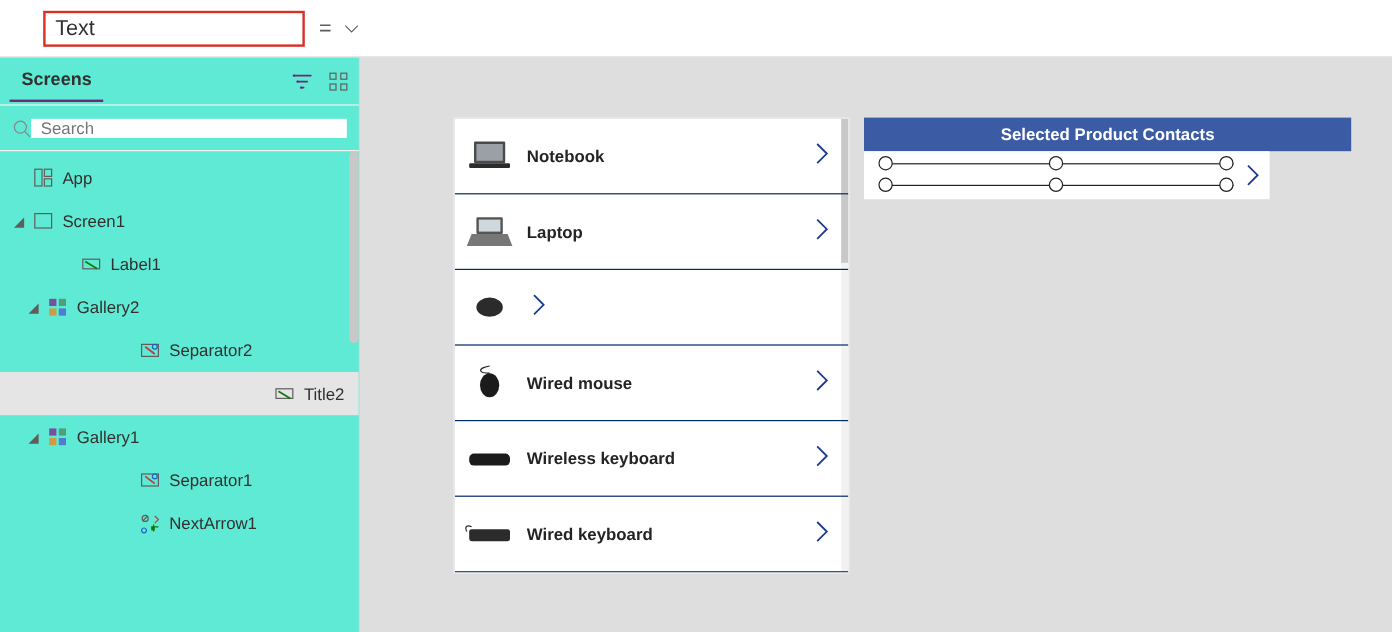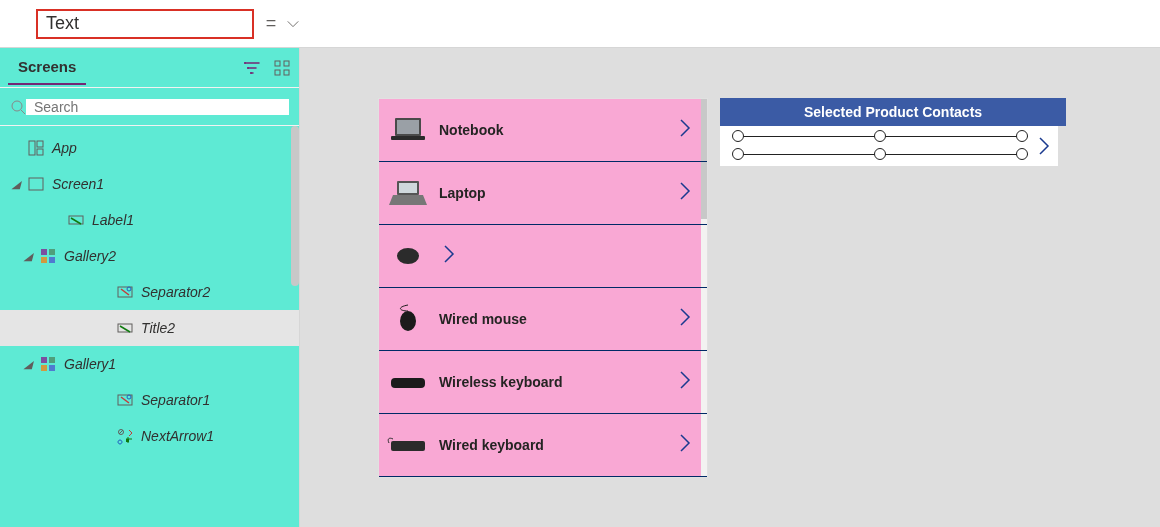--- a/index.html
+++ b/index.html
@@ -81,23 +81,23 @@
   .tree {
     position: relative; flex: 1; overflow-y: auto;
     padding: 4px 0;
   }
   .tree-scrollbar {
     position: absolute; top: 0; right: 0; width: 8px; height: 160px;
     background: #c8c8c8; border-radius: 4px;
   }
   .tree-row {
     display: flex; align-items: center; height: 36px;
-    padding-right: 12px; cursor: pointer; font-style: italic;
-  }
-  .tree-row.selected { background: #e5e5e5; }
+    padding-right: 12px; cursor: pointer;
+  }
+  .tree-row.selected { background: #e5e5e5; justify-content: flex-end; }
   .tw { display:inline-block; }
   .twisty { width: 20px; text-align: center; color: #605e5c; font-size: 11px; }
   .node-icon { width: 20px; height: 20px; display: inline-flex; align-items:center; justify-content:center; margin-right:6px; }
   .node-label { font-size: 14px; color: #323130; }
 
   
   .ind0 { padding-left: 6px; }
   .ind1 { padding-left: 18px; }
   .ind2 { padding-left: 46px; }
   .ind3 { padding-left: 95px; }
@@ -107,40 +107,40 @@
     position: absolute; top: 48px; left: 300px; right: 0; bottom: 0;
     background: #dedede;
   }
   .screen-surface {
     position: absolute; top: 50px; left: 78px;
     width: 680px; height: 380px;
     background: transparent;
   }
   .gallery1 {
     position: absolute; top: 0; left: 0; width: 330px; height: 380px;
-    background: #f9a8d4; border: 1px solid #e1e1e1;
+    background: #ffffff; border: 1px solid #e1e1e1;
     overflow: hidden;
   }
   .g1-row {
     position: relative; display: flex; align-items: center;
     height: 63px; border-bottom: 1px solid #002a66;
     padding: 0 8px;
   }
   .g1-img {
     width: 42px; height: 32px;
     display:flex; align-items:center; justify-content:center;
     margin-right: 10px;
   }
   .g1-title { flex: 1; font-size: 14px; font-weight: 600; color:#252423; }
   .g1-arrow { width: 24px; height:24px; color: #1a3a8f; }
   .g1-scroll { position:absolute; right:0; top:0; width:6px; height:100%; background:#f3f2f1;}
   .g1-scroll-thumb { position:absolute; top:0; right:0; width:6px; height:120px; background:#c8c8c8; }
 
   .header2 {
-    position: absolute; top: 0; left: 342px; width: 346px; height: 28px;
+    position: absolute; top: 0; left: 342px; width: 406px; height: 28px;
     background: #3b5ba5; color: #fff; font-weight: 600; font-size: 14px;
     display:flex; align-items:center; justify-content:center;
   }
   .gallery2 {
     position: absolute; top: 28px; left: 342px; width: 338px; height: 40px;
     background: #fff;
   }
   .g2-template {
     position: absolute; top: 2px; left: 2px; right: 2px; bottom: 2px;
   }

